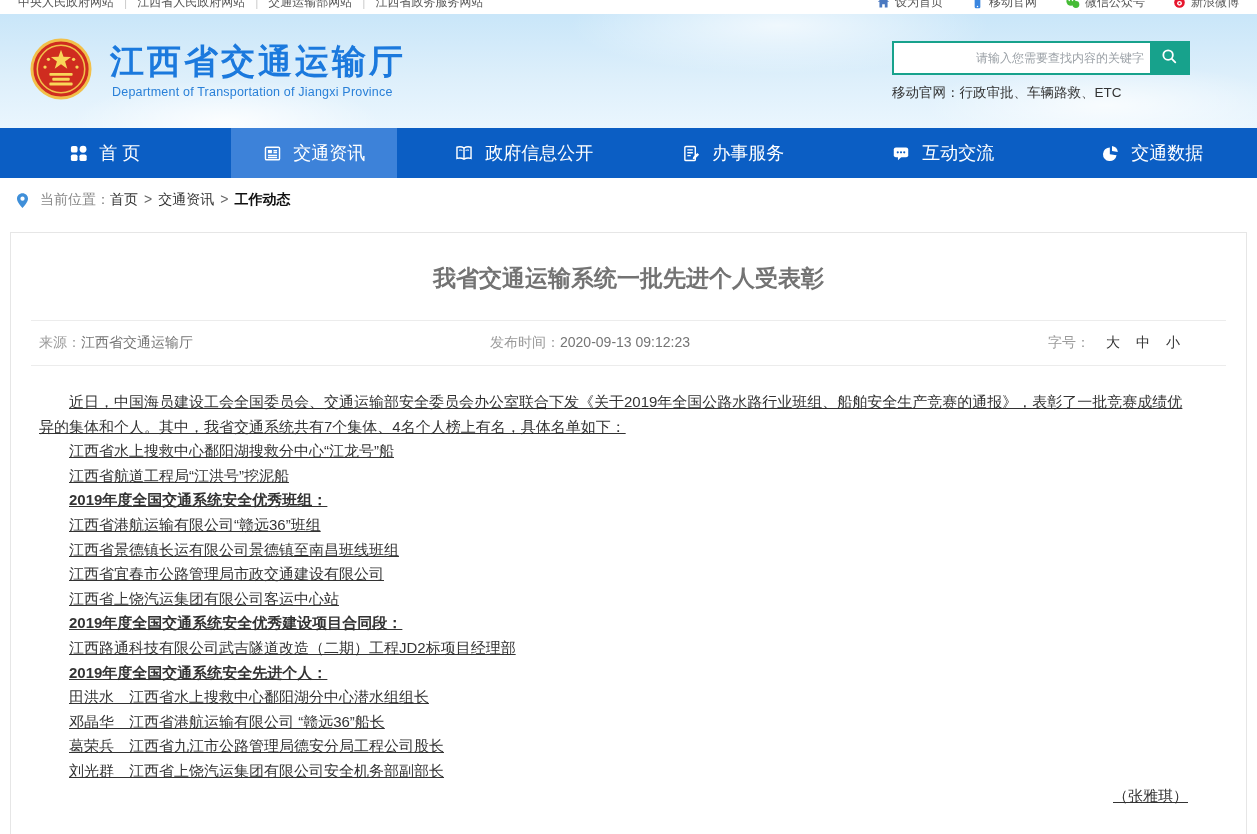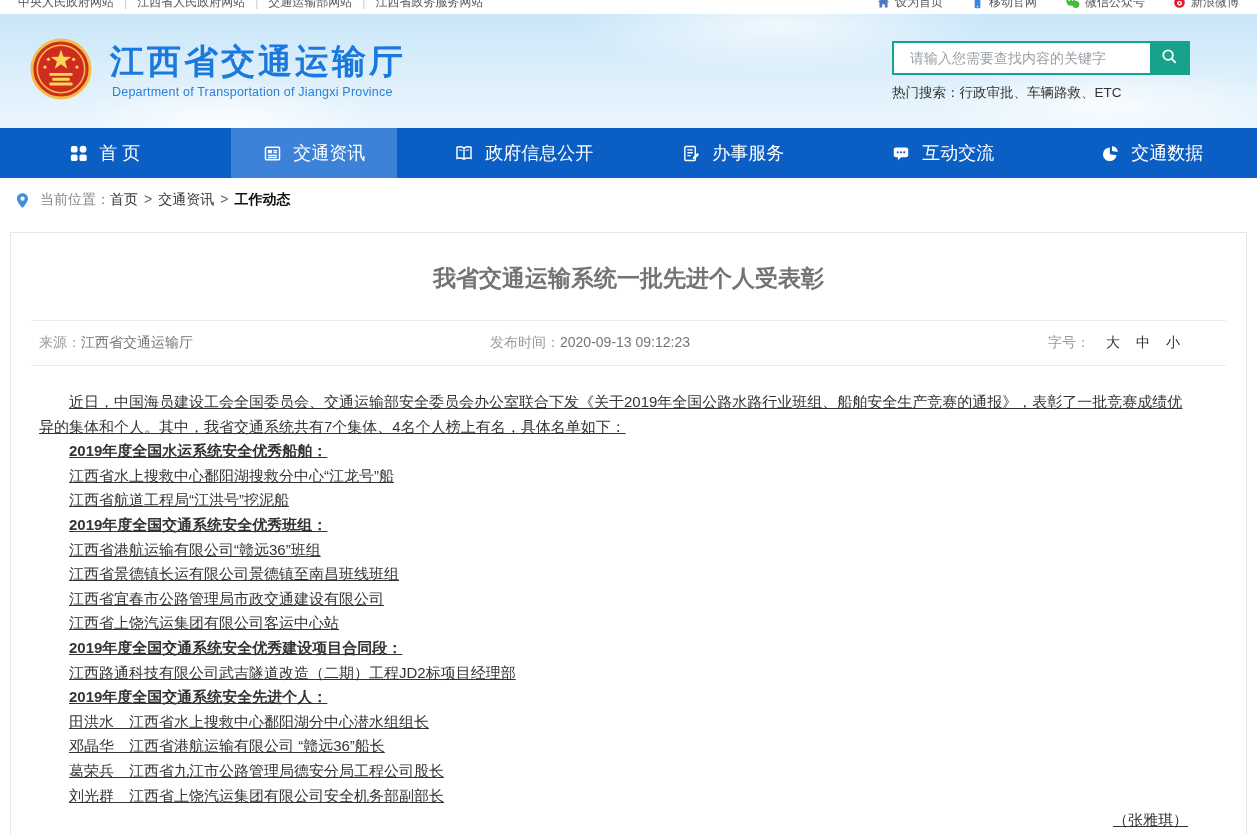--- a/index.html
+++ b/index.html
@@ -40,22 +40,23 @@
     color: var(--title_blue); letter-spacing: 3px; line-height: 1.1;
   }
   .site-name-en { margin: 5px 0 0 2px; font-size: 12.5px; color: #2a80d8; letter-spacing: .2px; }
   .search-area { width: 298px; }
   .search-box {
     display: flex; height: 34px;
     border: 2px solid var(--accent_teal); background: #fff;
   }
   .search-box input {
     flex: 1; min-width: 0; border: none; outline: none;
-    padding: 0 16px; font-size: 14px; color: #333;
+    padding: 0 6px; font-size: 12px; color: #333;
     font-family: inherit;
+    text-align: right;
   }
   .search-box input::placeholder { color: #9aa0a6; }
   .search-btn {
     width: 38px; border: none; background: var(--accent_teal);
     display: flex; align-items: center; justify-content: center; cursor: pointer;
   }
   .hot-search { margin-top: 9px; font-size: 13.5px; color: #333; }
 
   
   .nav { height: 50px; background: var(--nav_blue); display: flex; }
@@ -175,21 +176,21 @@
       <button class="search-btn">
         <span>
           <svg width="18" height="18" viewBox="0 0 20 20" fill="none" stroke="#fff" stroke-width="2" stroke-linecap="round">
             <circle cx="9" cy="9" r="5.3"></circle>
             <path d="M13.2 13.2 L17 17"></path>
           </svg>
         </span>
       </button>
     </div>
     <div class="hot-search">
-      <span>热门搜索：</span><span>行政审批、车辆路救、ETC</span>
+      <span>移动官网：</span><span>行政审批、车辆路救、ETC</span>
     </div>
   </div>
 </div>
 
 <div class="nav" id="main-nav">
     <div class="nav-item">
       <div class="nav-item-inner">
         <span style="display: inline-flex;">
           <svg width="19" height="19" viewBox="0 0 20 20" fill="#fff">
             <rect x="2" y="2" width="7" height="7" rx="2"></rect>
@@ -284,21 +285,20 @@
     <span class="meta-publish">
       <span>发布时间：</span><span class="meta-val">2020-09-13 09:12:23</span>
     </span>
     <span class="meta-fontsize">
       <span>字号：</span><span id="fs-opts"><span class="fs-opt">大</span><span class="fs-opt">中</span><span class="fs-opt">小</span></span>
     </span>
   </div>
 
   <div class="article-body" id="article-body">
       <p>近日，中国海员建设工会全国委员会、交通运输部安全委员会办公室联合下发《关于2019年全国公路水路行业班组、船舶安全生产竞赛的通报》，表彰了一批竞赛成绩优异的集体和个人。其中，我省交通系统共有7个集体、4名个人榜上有名，具体名单如下：</p>
-      <p class="bold">2019年度全国水运系统安全优秀船舶：</p>
       <p>江西省水上搜救中心鄱阳湖搜救分中心“江龙号”船</p>
       <p>江西省航道工程局“江洪号”挖泥船</p>
       <p class="bold">2019年度全国交通系统安全优秀班组：</p>
       <p>江西省港航运输有限公司“赣远36”班组</p>
       <p>江西省景德镇长运有限公司景德镇至南昌班线班组</p>
       <p>江西省宜春市公路管理局市政交通建设有限公司</p>
       <p>江西省上饶汽运集团有限公司客运中心站</p>
       <p class="bold">2019年度全国交通系统安全优秀建设项目合同段：</p>
       <p>江西路通科技有限公司武吉隧道改造（二期）工程JD2标项目经理部</p>
       <p class="bold">2019年度全国交通系统安全先进个人：</p>

